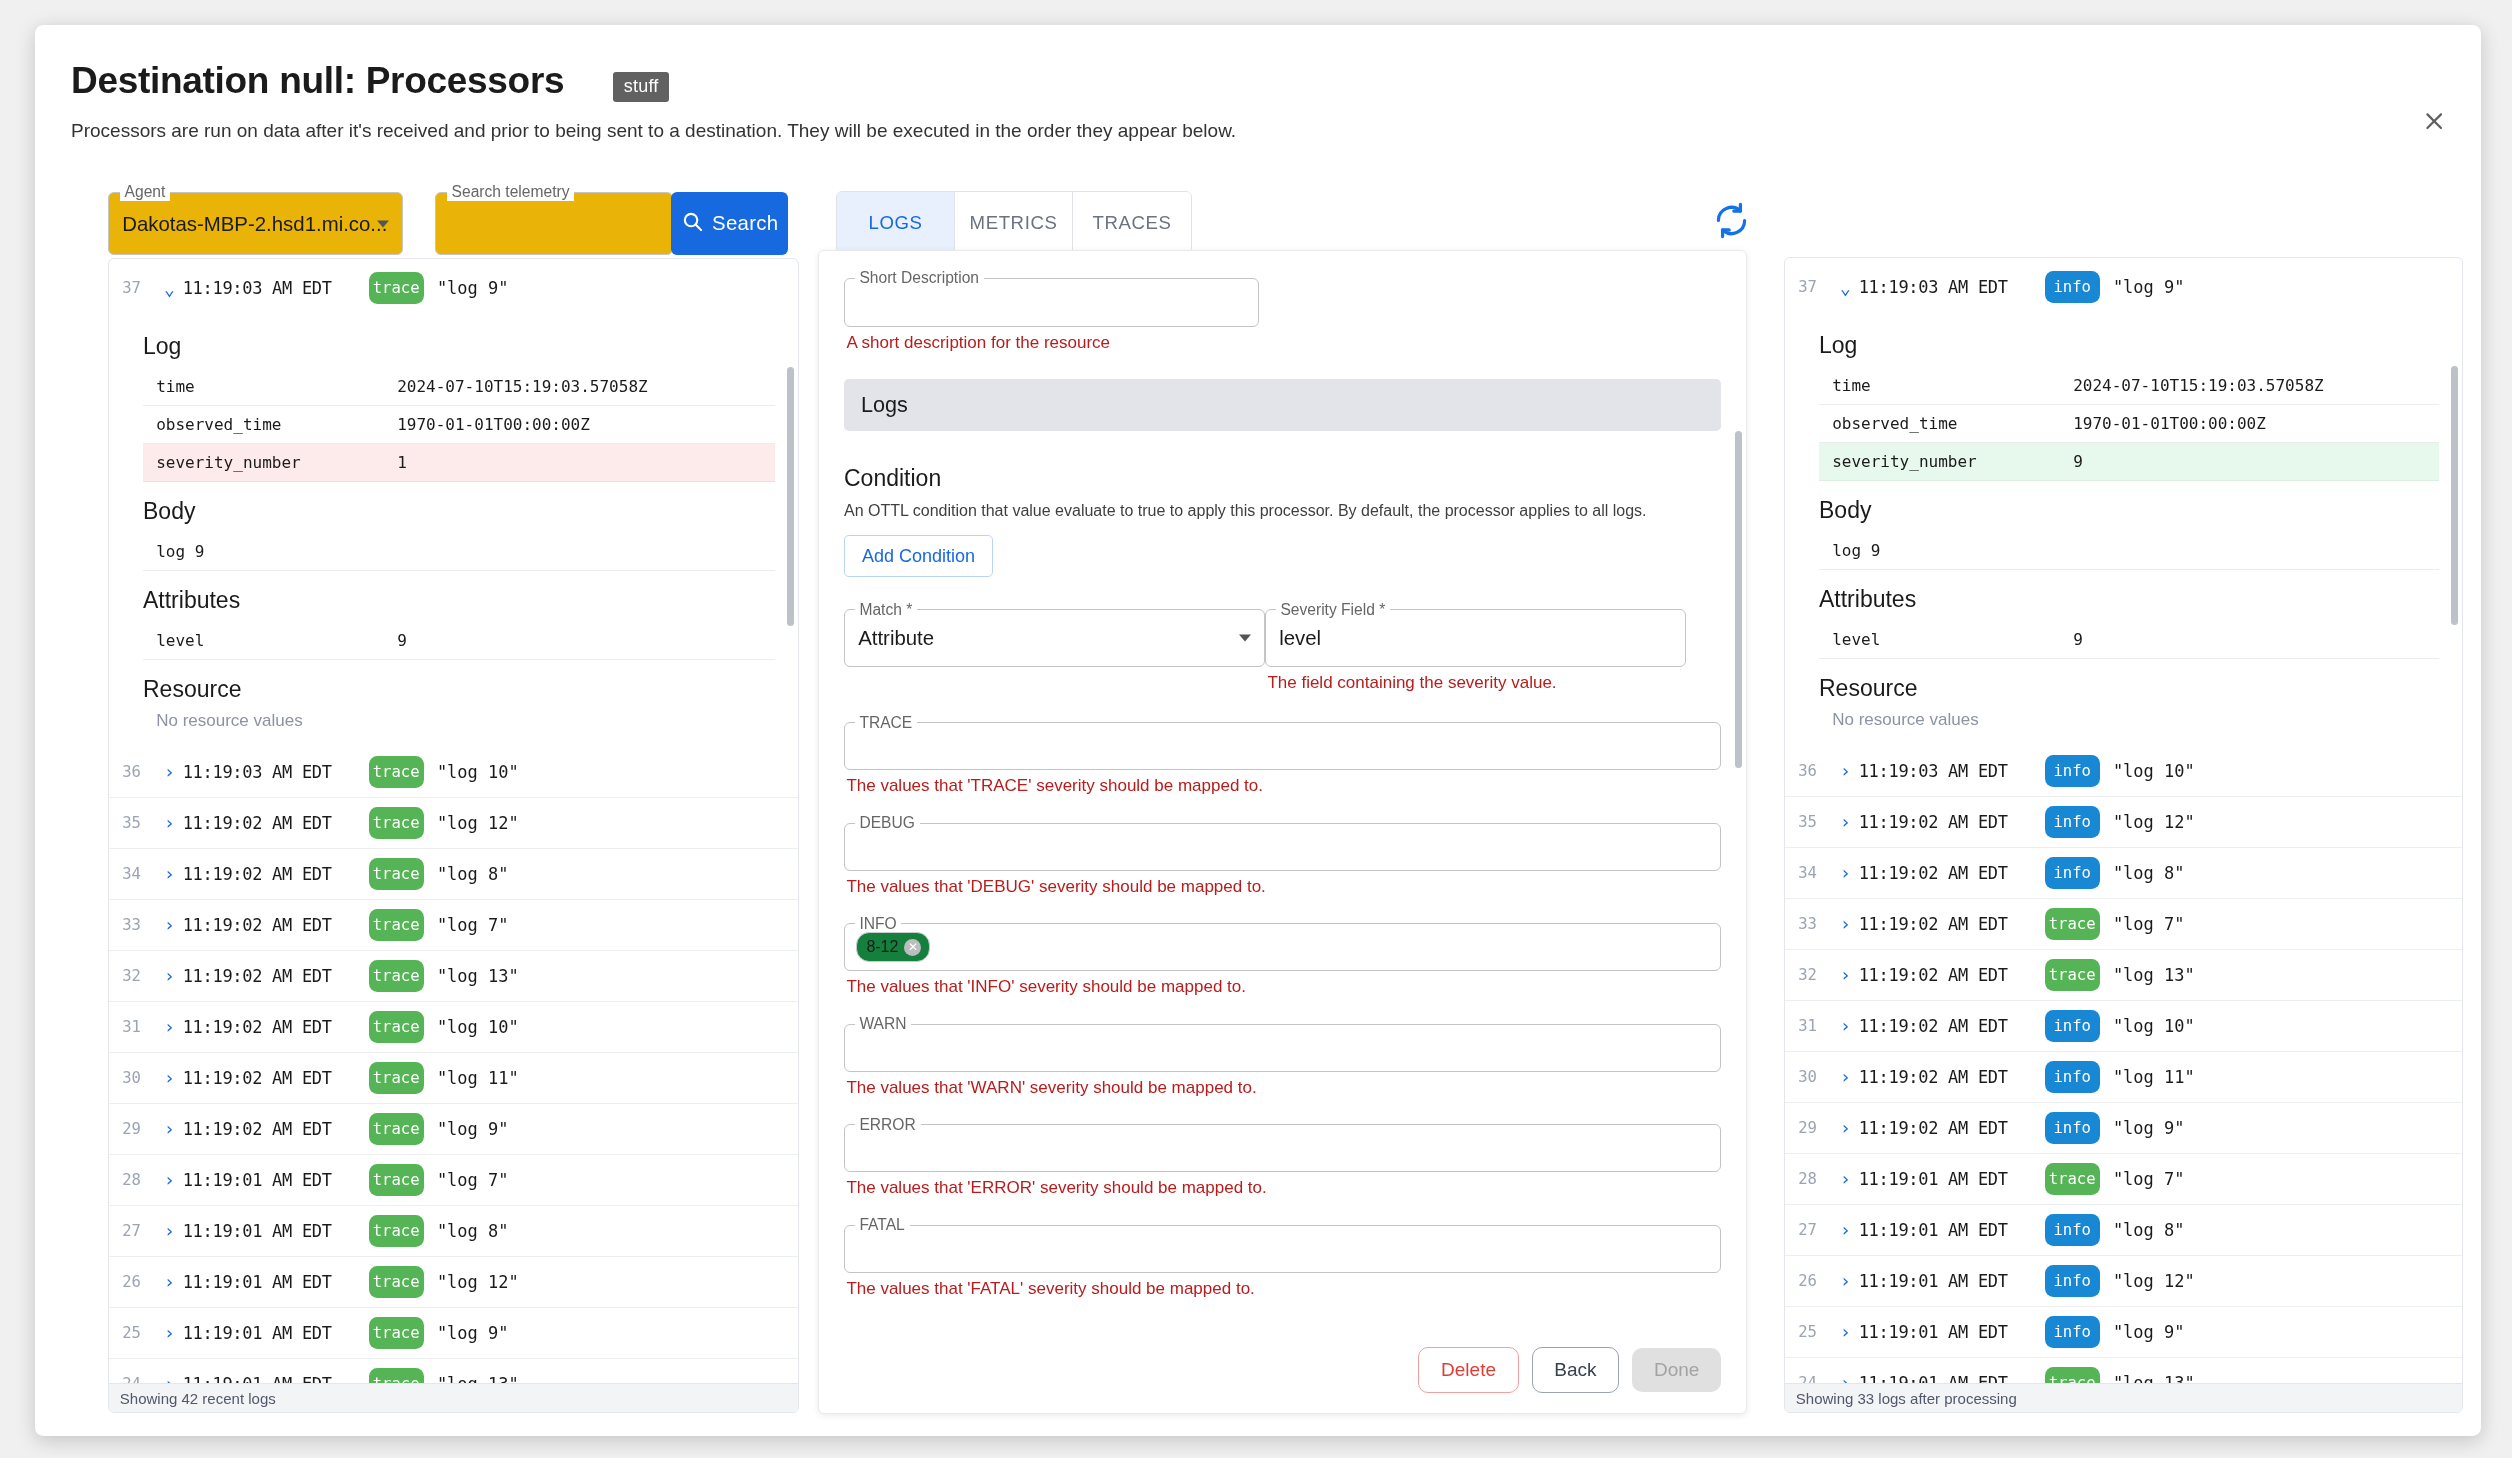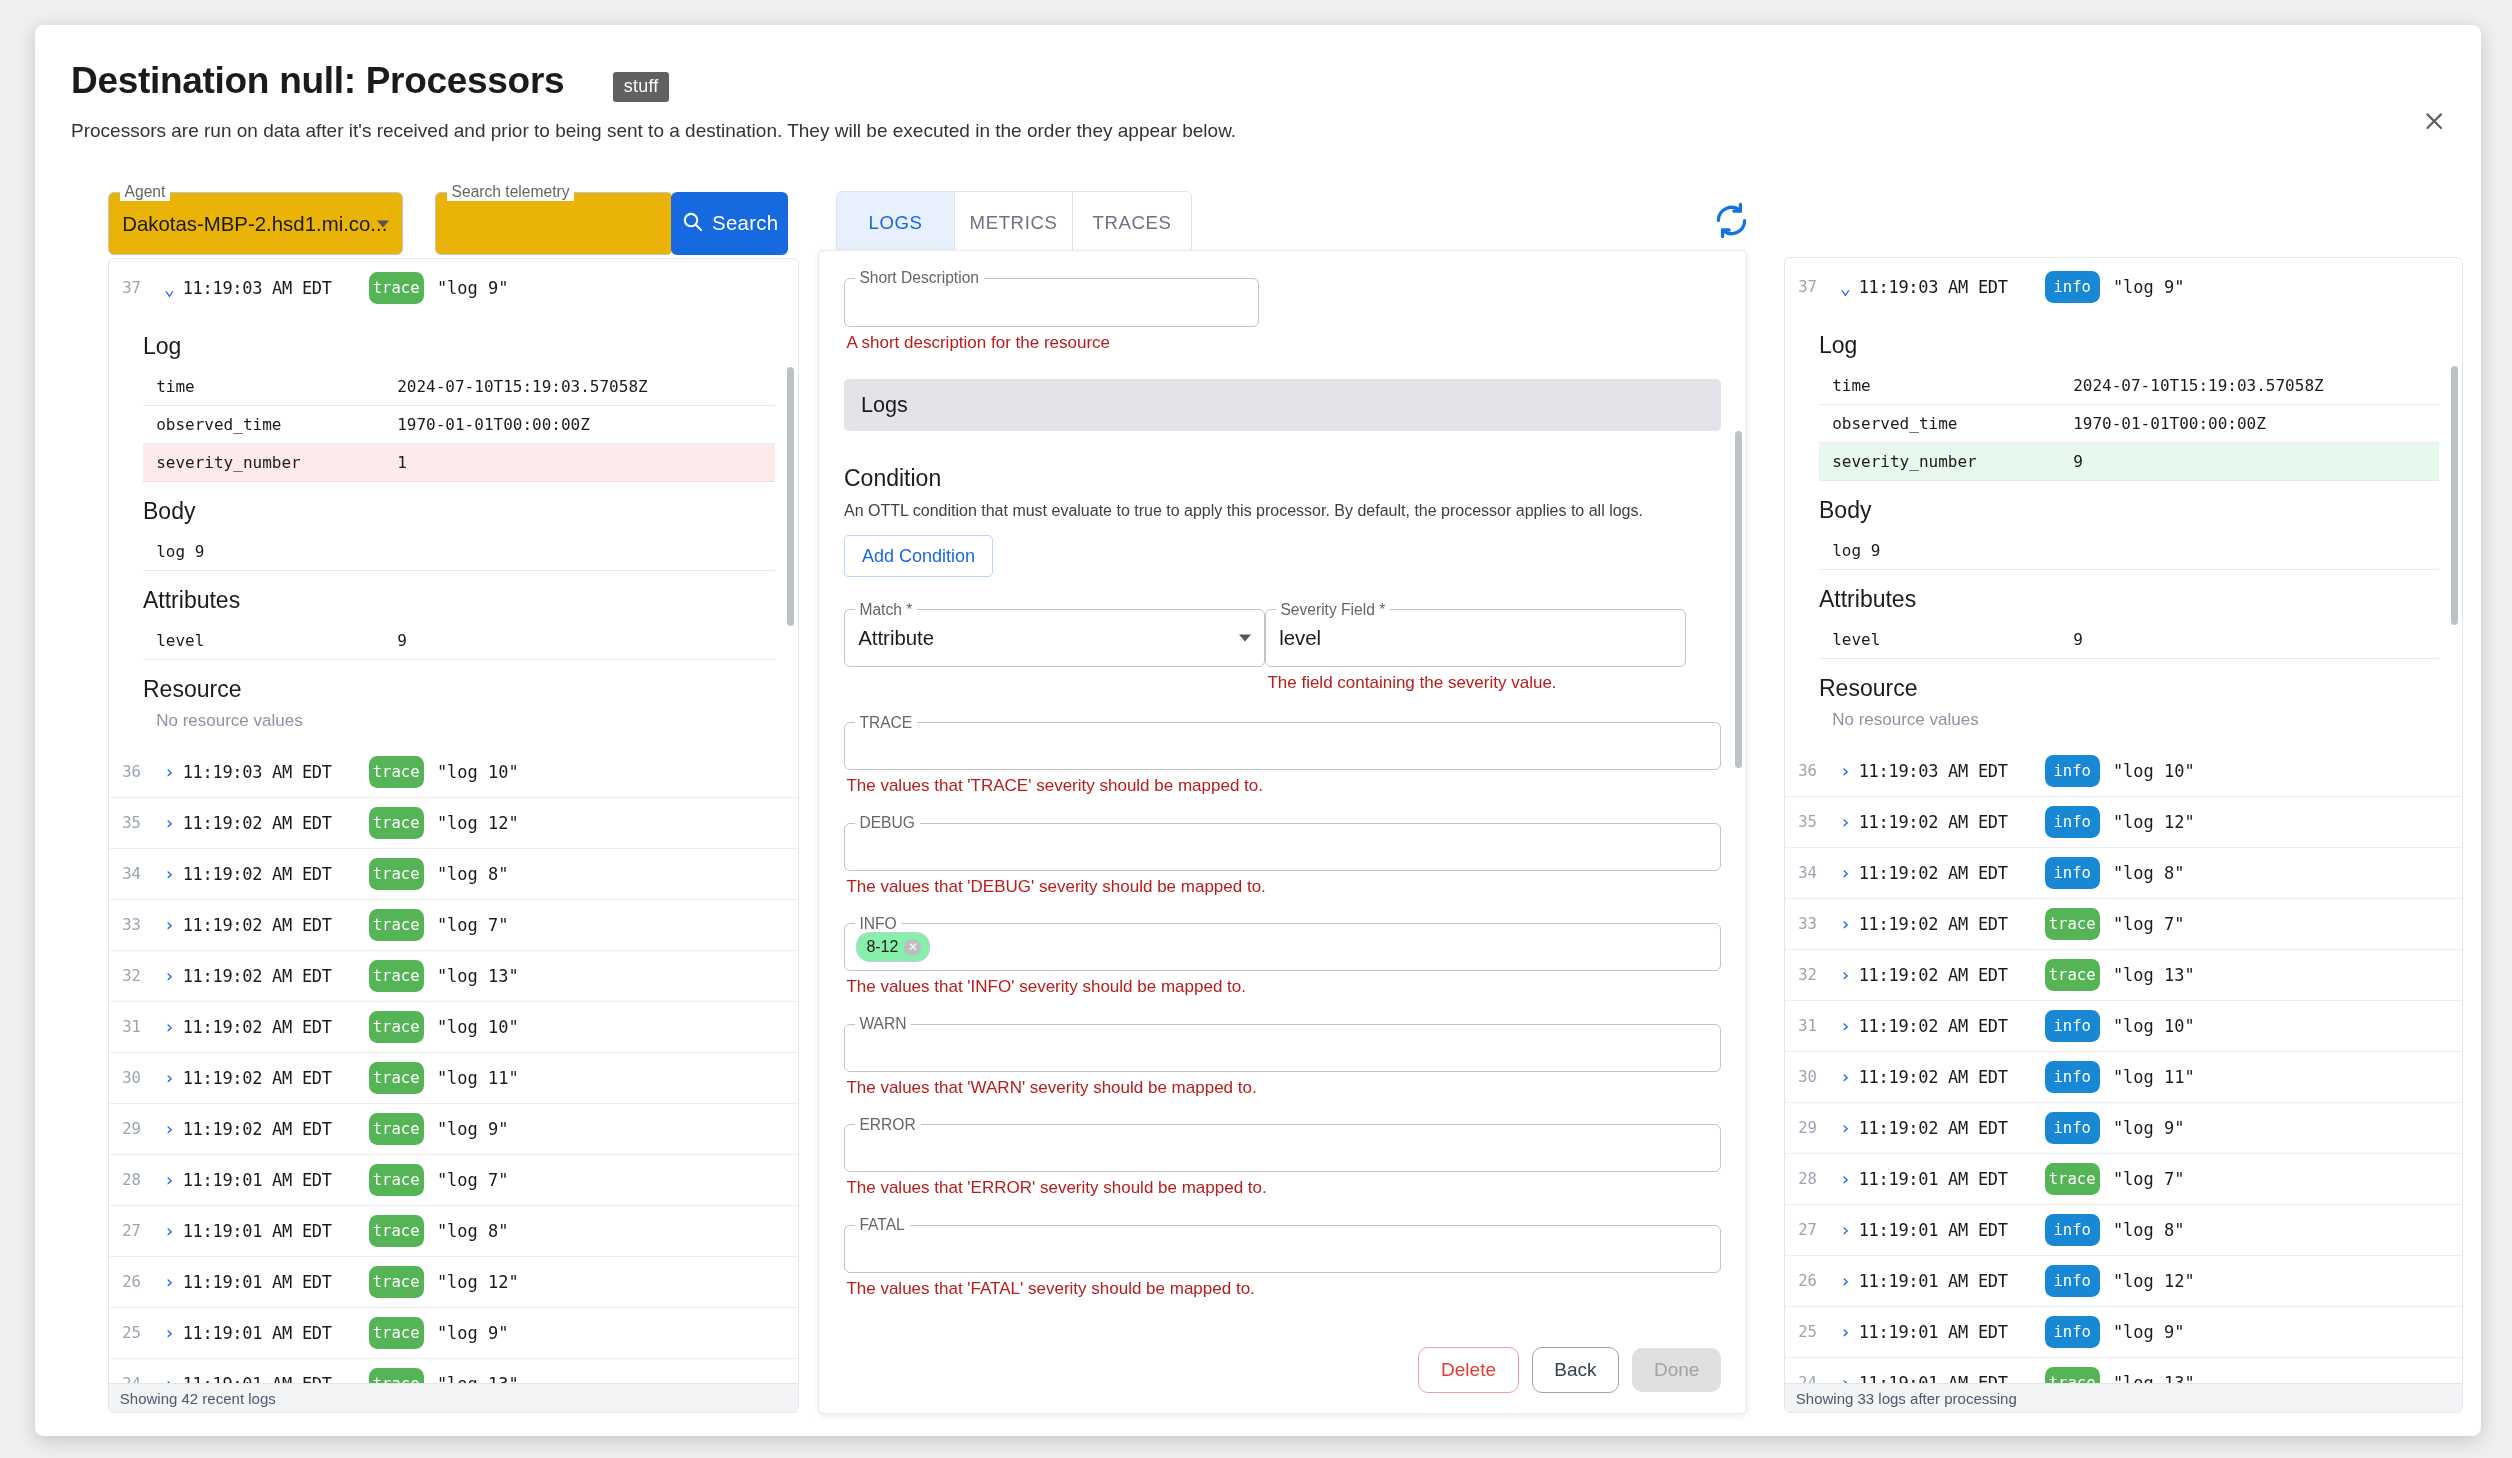--- a/index.html
+++ b/index.html
@@ -241,21 +241,21 @@
   .field .caret {
     position: absolute; right: 13.2px; top: 50%; transform: translateY(-50%);
     width: 0; height: 0; border-left: 6.6px solid transparent;
     border-right: 6.6px solid transparent; border-top: 7.8px solid #555;
   }
   .chip {
     position: absolute; left: 10.8px; top: 50%; transform: translateY(-50%);
     display: inline-flex; align-items: center; gap: 6px;
     border: 1.2px solid #c9cdd3; border-radius: 13.2px;
     height: 30px; padding: 0 7.2px 0 9.6px;
-    font-size: 16px; color: #1b1b1b; background: #86efac;
+    font-size: 16px; color: #1b1b1b; background: #15803d;
   }
   .chip .chip-x {
     width: 17px; height: 17px; border-radius: 50%; background: #bdbdbd;
     color: #fff; font-size: 12px; display: flex; align-items: center;
     justify-content: center; cursor: pointer;
   }
 
   .form-actions {
     position: absolute; right: 25px; bottom: 20.4px;
     display: flex; gap: 13.2px; align-items: center;
@@ -471,21 +471,21 @@
       <div class="form-scroll">
 
         <div class="field short-desc">
           <span class="legend">Short Description</span>
         </div>
         <div class="helper">A short description for the resource</div>
 
         <div class="section-bar">Logs</div>
 
         <div class="cond-title">Condition</div>
-        <div class="cond-desc">An OTTL condition that must evaluate to true to apply this processor. By default, the processor applies to all logs.</div>
+        <div class="cond-desc">An OTTL condition that value evaluate to true to apply this processor. By default, the processor applies to all logs.</div>
         <button class="add-condition">Add Condition</button>
 
         <div class="row2">
           <div class="field match">
             <span class="legend">Match *</span>
             <span class="val">Attribute</span>
             <span class="caret"></span>
           </div>
           <div style="position:relative;">
             <div class="field sev">

